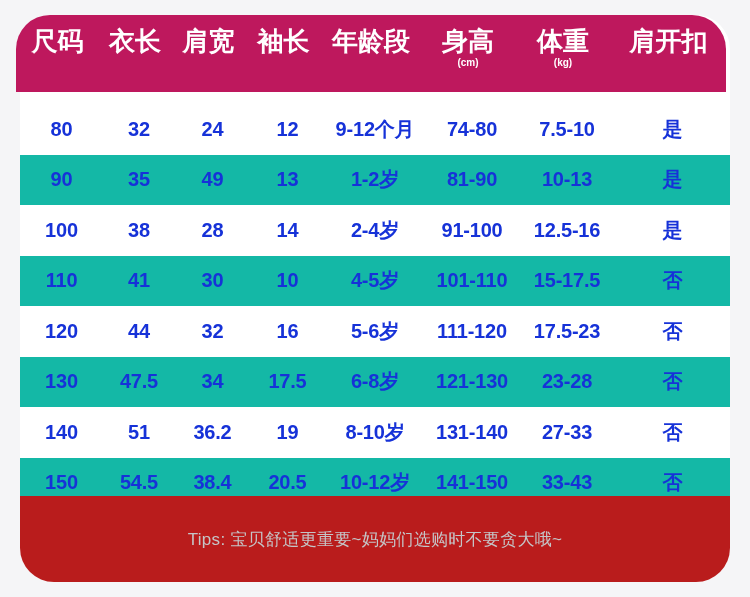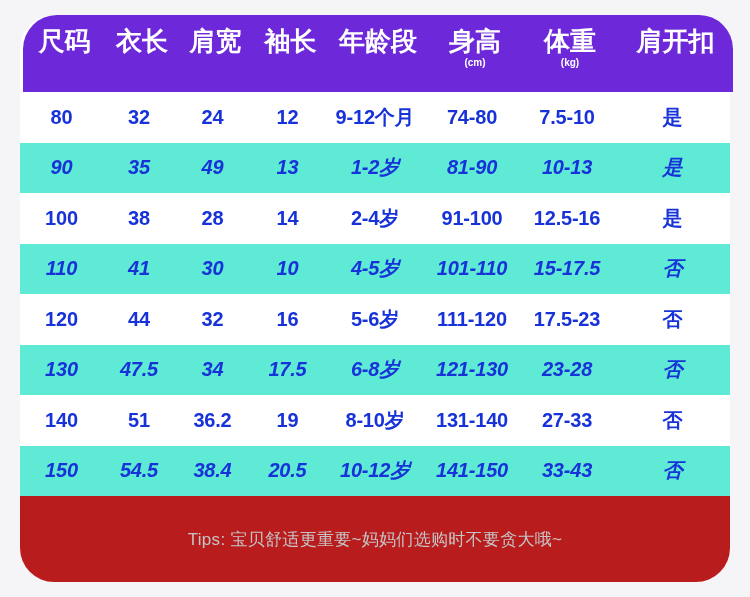--- a/index.html
+++ b/index.html
@@ -19,23 +19,23 @@
     position:absolute;
     left:20px; top:15px;
     width:710px; height:567px;
     background:#ffffff;
     border-radius:34px 34px 34px 34px;
     overflow:hidden;
   }
   
   .chart-header {
     position:absolute;
-    left:23px; top:15px;
+    left:16px; top:15px;
     width:710px; height:77px;
-    background:#6d28d9;
+    background:#be185d;
     border-radius:34px 34px 0 0;
     display:flex;
     align-items:flex-start;
     z-index:3;
   }
   .hcell {
     position:relative;
     height:77px;
     display:flex;
     flex-direction:column;
@@ -54,31 +54,31 @@
   .hsub {
     font-size:10px;
     font-weight:bold;
     line-height:1.1;
     margin-top:1px;
     white-space:nowrap;
   }
   
   .chart-body {
     position:absolute;
-    left:20px; top:92px;
+    left:20px; top:104px;
     width:710px;
     z-index:2;
   }
   .row {
     display:flex;
     height:50.5px;
     align-items:center;
   }
   .row.odd  { background:#ffffff; }
-  .row.even { background:#5eead4;font-style:italic; }
+  .row.even { background:#14b8a6; }
   .cell {
     display:flex;
     align-items:center;
     justify-content:center;
     color:#1632d8;
     font-size:20px;
     font-weight:bold;
     white-space:nowrap;
     letter-spacing:-0.2px;
   }

